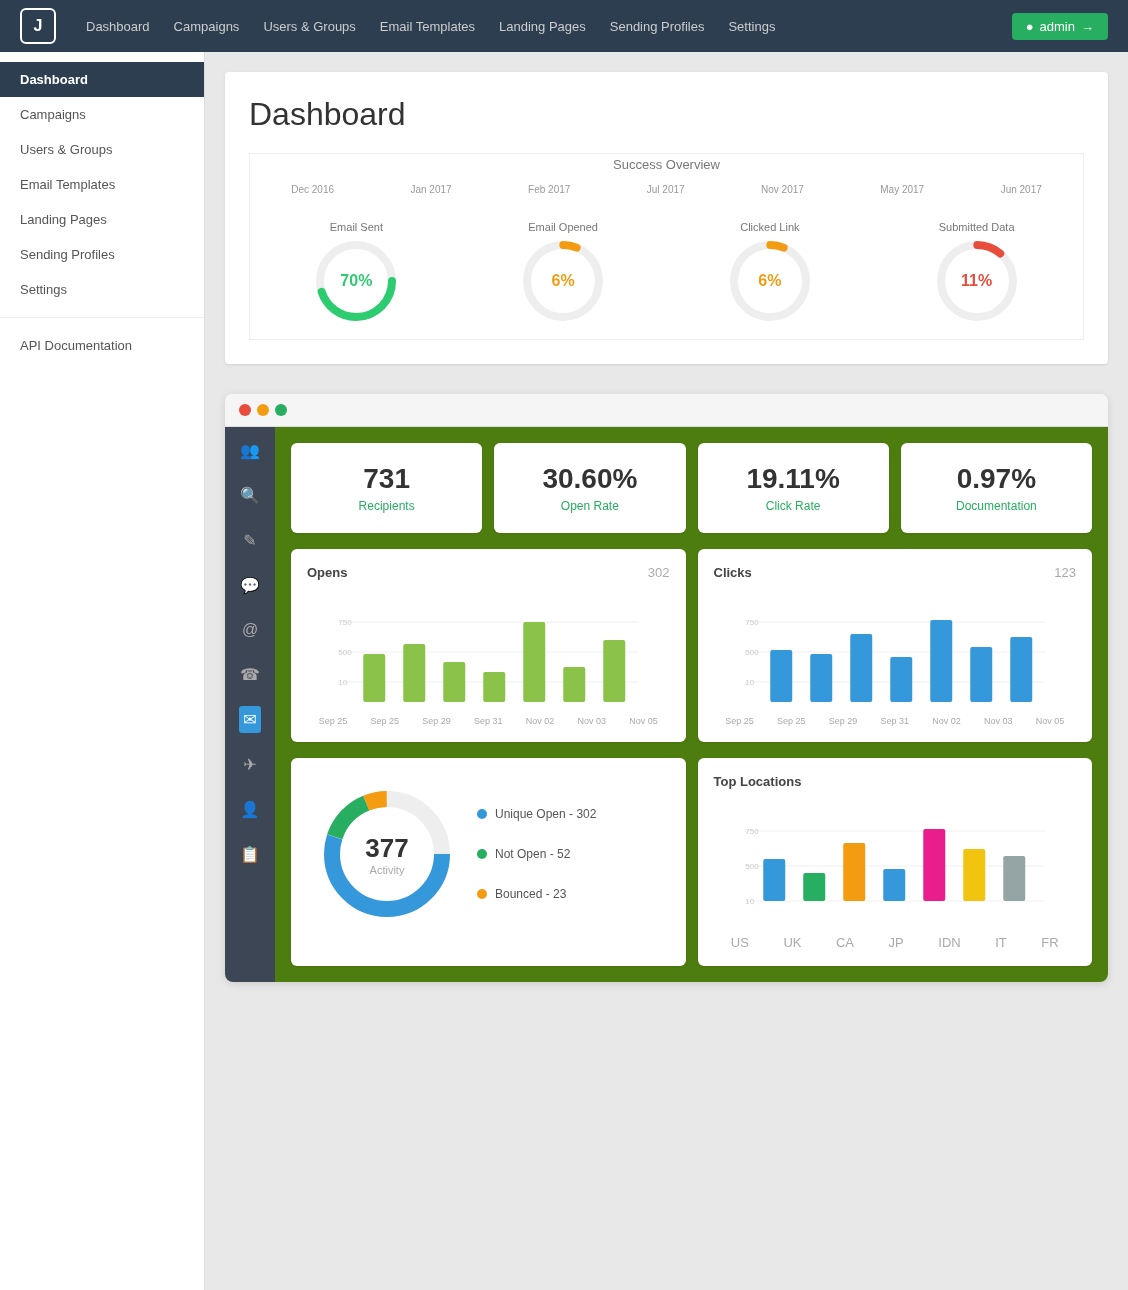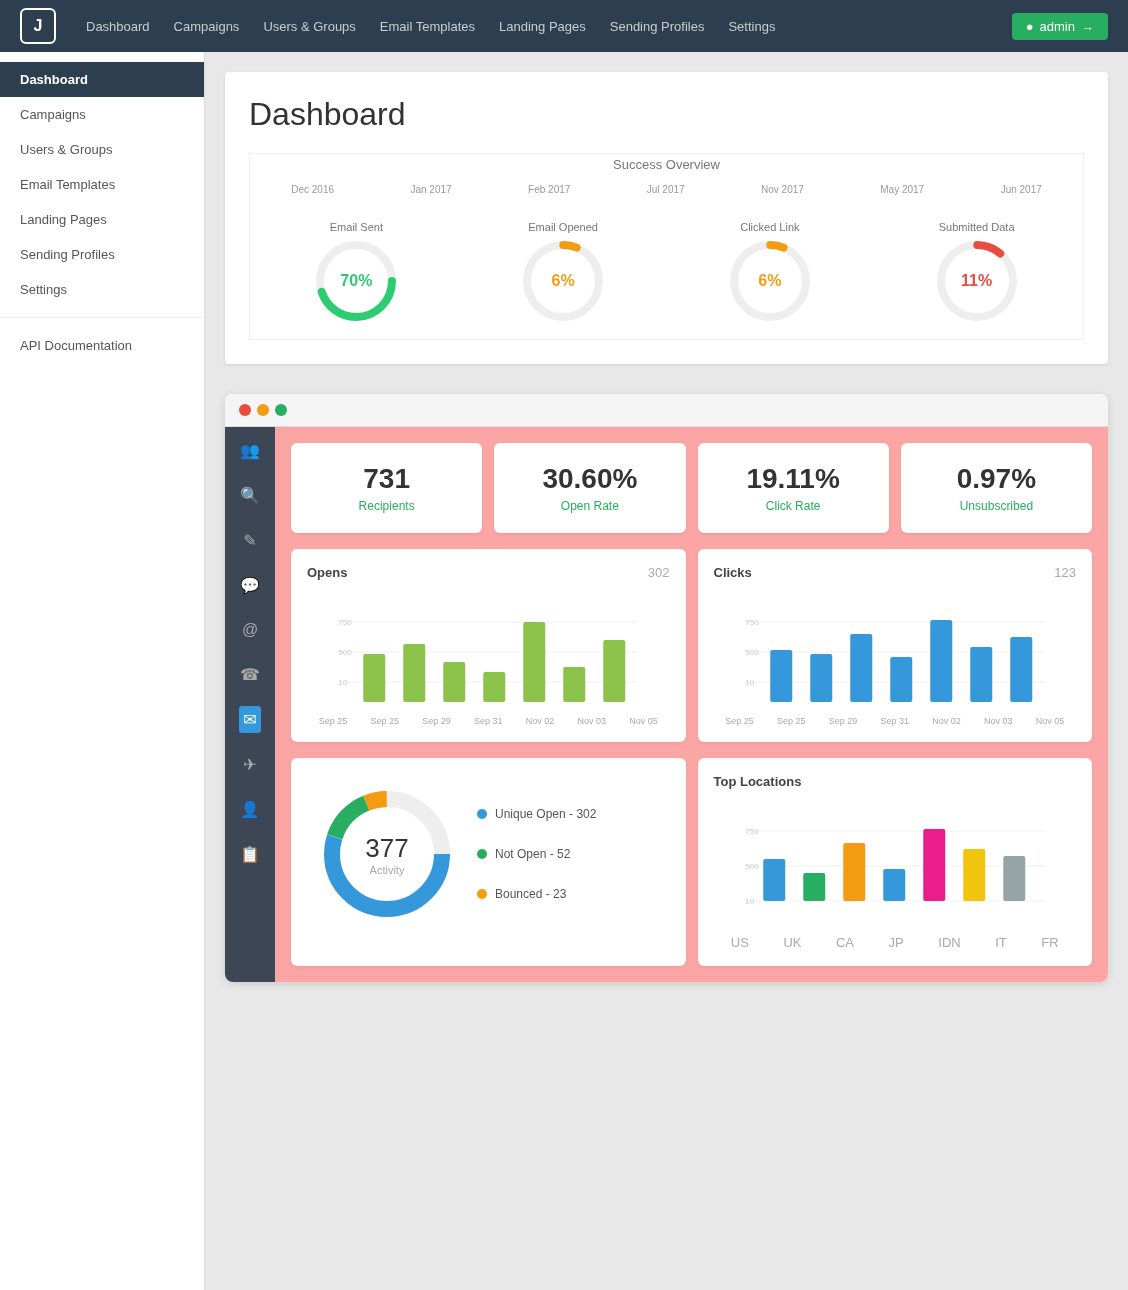--- a/index.html
+++ b/index.html
@@ -48,21 +48,21 @@
     .window-dot { width: 12px; height: 12px; border-radius: 50%; }
     .dot-red { background: #e74c3c; }
     .dot-yellow { background: #f39c12; }
     .dot-green { background: #27ae60; }
 
     .analytics-body { display: flex; }
     .analytics-sidebar { width: 50px; background: #3d4654; display: flex; flex-direction: column; align-items: center; padding: 10px 0; gap: 18px; }
     .analytics-sidebar .as-icon { color: #aaa; font-size: 16px; cursor: pointer; padding: 4px; border-radius: 3px; }
     .analytics-sidebar .as-icon.active { background: #3498db; color: #fff; }
 
-    .analytics-main { flex: 1; padding: 16px; background: #fca5a5; }
+    .analytics-main { flex: 1; padding: 16px; background: #4d7c0f; }
 
     
     .metric-cards { display: grid; grid-template-columns: repeat(4, 1fr); gap: 12px; margin-bottom: 16px; }
     .metric-card { background: #fff; border-radius: 6px; padding: 20px; text-align: center; box-shadow: 0 1px 3px rgba(0,0,0,0.08); }
     .metric-card .metric-value { font-size: 28px; font-weight: 700; color: #333; }
     .metric-card .metric-label { font-size: 12px; color: #27ae60; margin-top: 4px; }
 
     
     .chart-cards { display: grid; grid-template-columns: 1fr 1fr; gap: 12px; margin-bottom: 16px; }
     .chart-card { background: #fff; border-radius: 6px; padding: 16px; box-shadow: 0 1px 3px rgba(0,0,0,0.08); }
@@ -76,21 +76,21 @@
     .bar-x-labels { display: flex; justify-content: space-around; font-size: 9px; color: #aaa; margin-top: 4px; }
 
     
     .bottom-cards { display: grid; grid-template-columns: 1fr 1fr; gap: 12px; }
     .bottom-card { background: #fff; border-radius: 6px; padding: 16px; box-shadow: 0 1px 3px rgba(0,0,0,0.08); }
 
     
     .activity-section { display: flex; align-items: center; gap: 20px; padding: 10px; }
     .donut-big { position: relative; width: 140px; height: 140px; flex-shrink: 0; }
     .donut-big .center-text { position: absolute; top: 50%; left: 50%; transform: translate(-50%, -50%); text-align: center; }
-    .donut-big .center-num { font-size: 26px; font-weight: 400; color: #333; }
+    .donut-big .center-num { font-size: 26px; font-weight: 700; color: #333; }
     .donut-big .center-lbl { font-size: 11px; color: #aaa; }
     .legend { display: flex; flex-direction: column; gap: 26px; }
     .legend-item { display: flex; align-items: center; gap: 8px; font-size: 12px; color: #555; }
     .legend-dot { width: 10px; height: 10px; border-radius: 50%; flex-shrink: 0; }
 
     
     .top-locations-chart { height: 130px; }
     .loc-x-labels { display: flex; justify-content: space-around; font-size: 13px; color: #aaa; margin-top: 4px; }
   </style>
 </head>
@@ -228,21 +228,21 @@
             <div class="metric-card">
               <div class="metric-value">30.60%</div>
               <div class="metric-label">Open Rate</div>
             </div>
             <div class="metric-card">
               <div class="metric-value">19.11%</div>
               <div class="metric-label">Click Rate</div>
             </div>
             <div class="metric-card">
               <div class="metric-value">0.97%</div>
-              <div class="metric-label">Unsubscribed</div>
+              <div class="metric-label">Documentation</div>
             </div>
           </div>
 
           <div class="chart-cards">
 
             <div class="chart-card">
               <div class="chart-card-header">
                 <span class="chart-card-title">Opens</span>
                 <span class="chart-card-count">302</span>
               </div>

